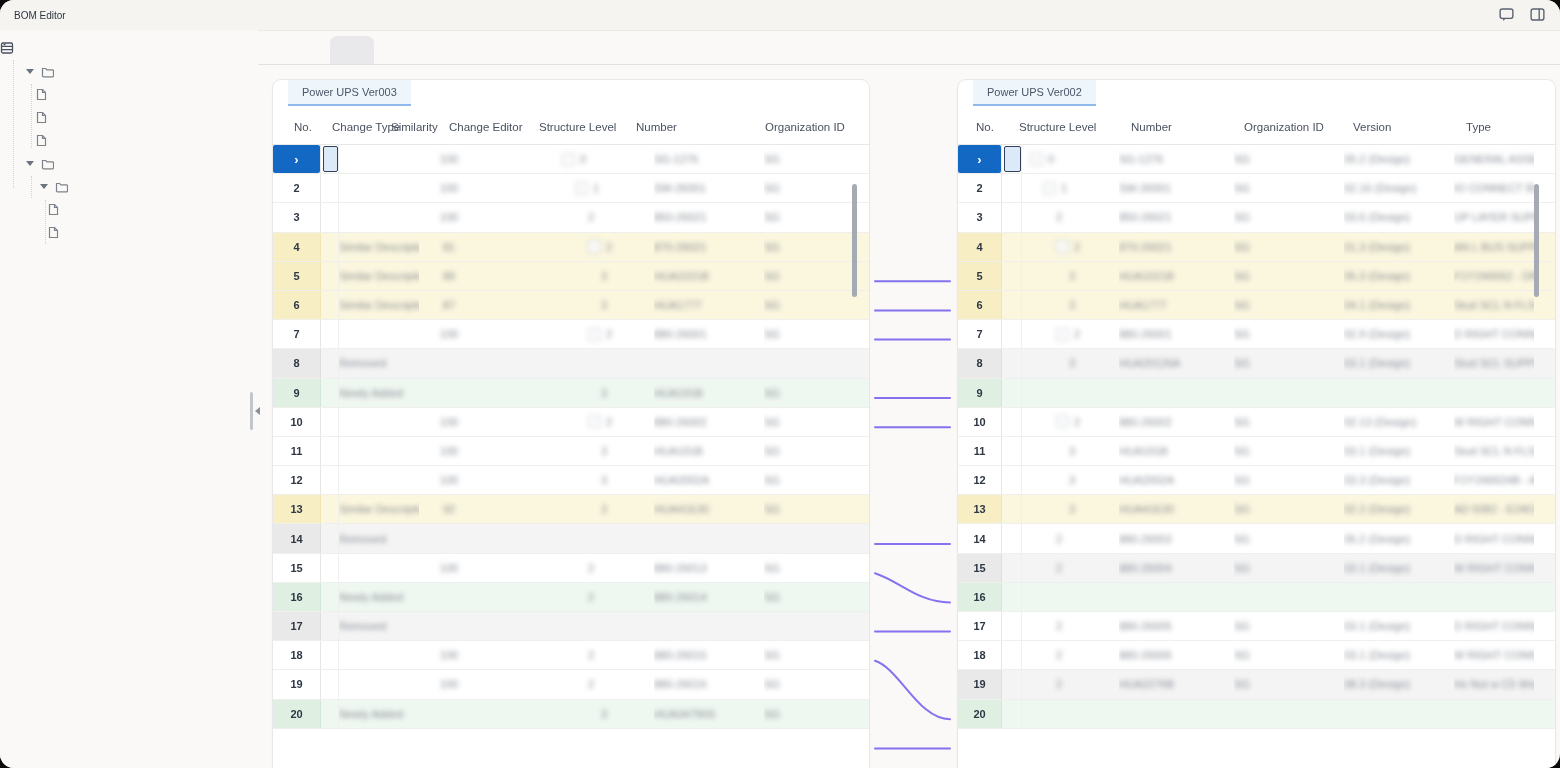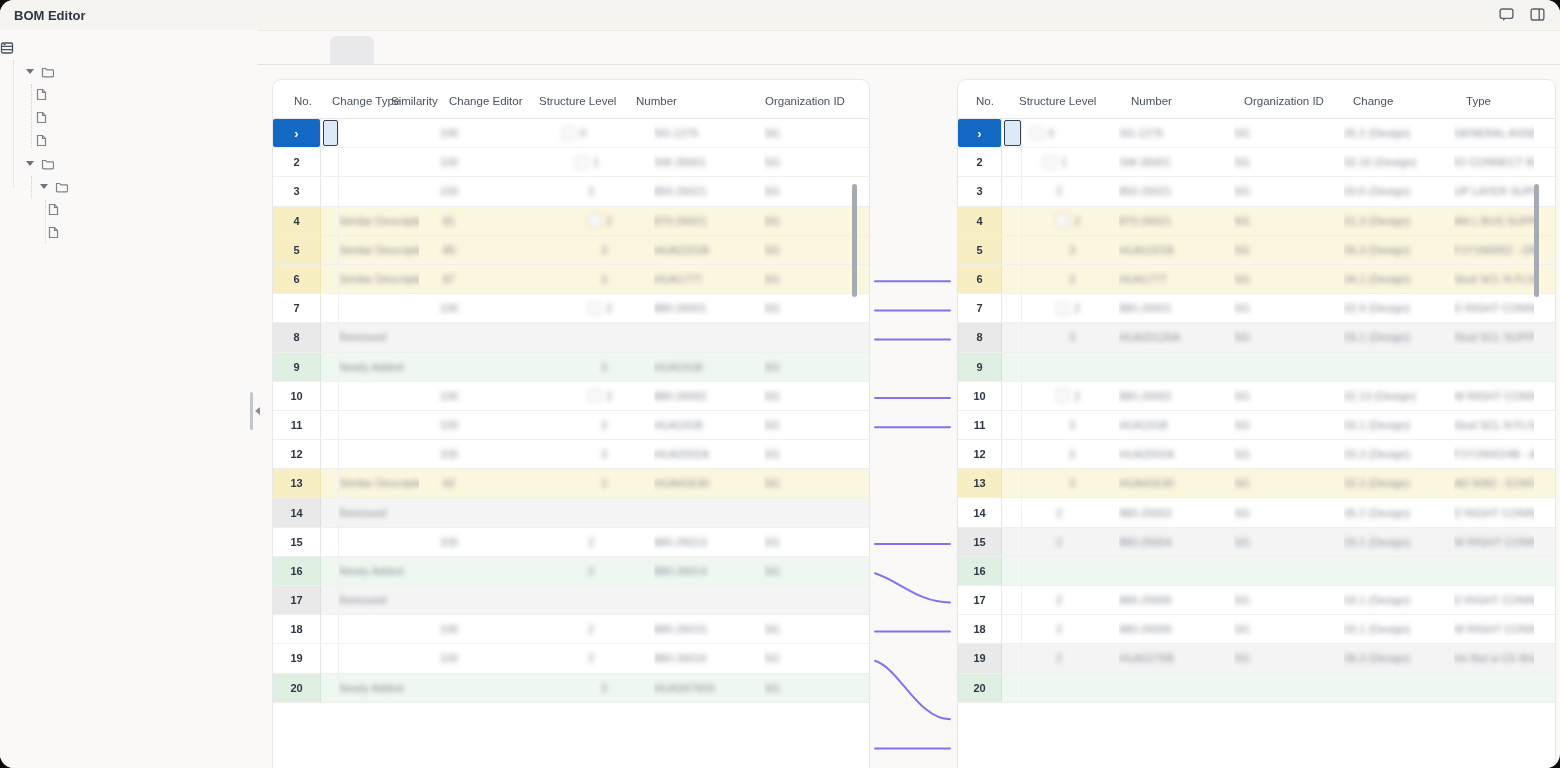--- a/index.html
+++ b/index.html
@@ -1,20 +1,20 @@
 <!DOCTYPE html>
 <html><head>
 <meta charset="utf-8">
 <style>
   html,body{margin:0;padding:0;background:#0b0b0b;font-family:"Liberation Sans",sans-serif;}
   .screen{position:relative;width:1560px;height:768px;background:#FAF9F7;border-radius:14px;overflow:hidden;}
 
   
   .topbar{position:absolute;left:0;top:0;width:100%;height:30px;background:#F6F4F0;border-bottom:1px solid #EBE9E4;display:flex;align-items:center;}
-  .topbar-title{font-size:13px;font-weight:bold;color:#2E3643;padding-left:14px;}
+  .topbar-title{font-size:10px;font-weight:normal;color:#2E3643;padding-left:14px;}
   .topbar-icons{position:absolute;right:14px;top:6px;display:flex;gap:14px;}
   .tb-icon{width:17px;height:17px;color:#5A6270;cursor:pointer;}
 
   
   .sidebar{position:absolute;left:0;top:30px;width:258px;height:738px;background:#FAF9F7;}
   .tree{position:relative;padding-top:6px;}
   .tree-item{position:relative;display:flex;align-items:center;height:23px;font-size:11px;color:#41495A;white-space:nowrap;cursor:pointer;}
   .tree-item.root{font-weight:bold;font-size:11.5px;color:#2A3240;height:24px;}
   .tree-item.bold{font-weight:bold;color:#2A3240;}
   .tree-item .caret{width:0;height:0;border-left:4.5px solid transparent;border-right:4.5px solid transparent;border-top:5.5px solid #6B7280;margin-right:7px;flex:none;}
@@ -185,20 +185,23 @@
 
   <div class="main">
     <div class="tabbar" id="tabbar">
         <div class="tab"></div>
         <div class="tab active"></div>
       </div>
 
     <div class="content">
 
       <div class="card left">
+        <div class="card-tabs">
+          <span class="ver-tab">Power UPS Ver003</span>
+        </div>
         <div class="card-tools">
           <svg class="tool-icon" viewBox="0 0 16 16" fill="none" stroke="currentColor" stroke-width="1.5">
             <path d="M8 2 v7"></path>
               <path d="M5 6.5 L8 9.5 L11 6.5"></path>
               <path d="M2.5 10.5 v2.5 a1 1 0 0 0 1 1 h9 a1 1 0 0 0 1-1 v-2.5"></path>
           </svg>
           <svg class="tool-icon" viewBox="0 0 16 16" fill="none" stroke="currentColor" stroke-width="1.4">
             <circle cx="8" cy="8" r="2.2"></circle>
             <path d="M8 1.8 V3.4 M8 12.6 V14.2 M1.8 8 H3.4 M12.6 8 H14.2 M3.6 3.6 L4.8 4.8 M11.2 11.2 L12.4 12.4 M12.4 3.6 L11.2 4.8 M4.8 11.2 L3.6 12.4"></path>
             <circle cx="8" cy="8" r="5"></circle>
@@ -592,38 +595,41 @@
           <path d="M7 333.0 L82 333.0" fill="none" stroke="#6F5BF0" stroke-width="2" stroke-linecap="round" opacity="0.85"></path>
           <path d="M7 362.2 L82 362.2" fill="none" stroke="#6F5BF0" stroke-width="2" stroke-linecap="round" opacity="0.85"></path>
           <path d="M7 479.0 L82 479.0" fill="none" stroke="#6F5BF0" stroke-width="2" stroke-linecap="round" opacity="0.85"></path>
           <path d="M7 508.2 C 32 516.2, 50 537.4, 82 537.4" fill="none" stroke="#6F5BF0" stroke-width="2" stroke-linecap="round" opacity="0.85"></path>
           <path d="M7 566.6 L82 566.6" fill="none" stroke="#6F5BF0" stroke-width="2" stroke-linecap="round" opacity="0.85"></path>
           <path d="M7 595.8 C 32 603.8, 50 654.2, 82 654.2" fill="none" stroke="#6F5BF0" stroke-width="2" stroke-linecap="round" opacity="0.85"></path>
           <path d="M7 683.4 L82 683.4" fill="none" stroke="#6F5BF0" stroke-width="2" stroke-linecap="round" opacity="0.85"></path>
         </svg>
 
       <div class="card right">
+        <div class="card-tabs">
+          <span class="ver-tab">Power UPS Ver002</span>
+        </div>
         <div class="card-tools">
           <svg class="tool-icon" viewBox="0 0 16 16" fill="none" stroke="currentColor" stroke-width="1.5">
             <path d="M8 2 v7"></path>
               <path d="M5 6.5 L8 9.5 L11 6.5"></path>
               <path d="M2.5 10.5 v2.5 a1 1 0 0 0 1 1 h9 a1 1 0 0 0 1-1 v-2.5"></path>
           </svg>
           <svg class="tool-icon" viewBox="0 0 16 16" fill="none" stroke="currentColor" stroke-width="1.4">
             <circle cx="8" cy="8" r="2.2"></circle>
             <path d="M8 1.8 V3.4 M8 12.6 V14.2 M1.8 8 H3.4 M12.6 8 H14.2 M3.6 3.6 L4.8 4.8 M11.2 11.2 L12.4 12.4 M12.4 3.6 L11.2 4.8 M4.8 11.2 L3.6 12.4"></path>
             <circle cx="8" cy="8" r="5"></circle>
           </svg>
         </div>
         <div class="thead" id="rhead">
             <span class="th" style="left: 18px;">No.</span>
             <span class="th" style="left: 61px;">Structure Level</span>
             <span class="th" style="left: 173px;">Number</span>
             <span class="th" style="left: 286px;">Organization ID</span>
-            <span class="th" style="left: 395px;">Change</span>
+            <span class="th" style="left: 395px;">Version</span>
             <span class="th" style="left: 508px;">Type</span>
           </div>
         <div class="tbody" id="rbody">
             <div class="trow">
               <div class="c no" style="width:44px;padding:0">
                 <div class="chev" style="background: rgb(19, 104, 196);">›</div>
               </div>
               <div class="c sel" style="width:20px">
                 <span class="focusbox"></span>
               </div>

